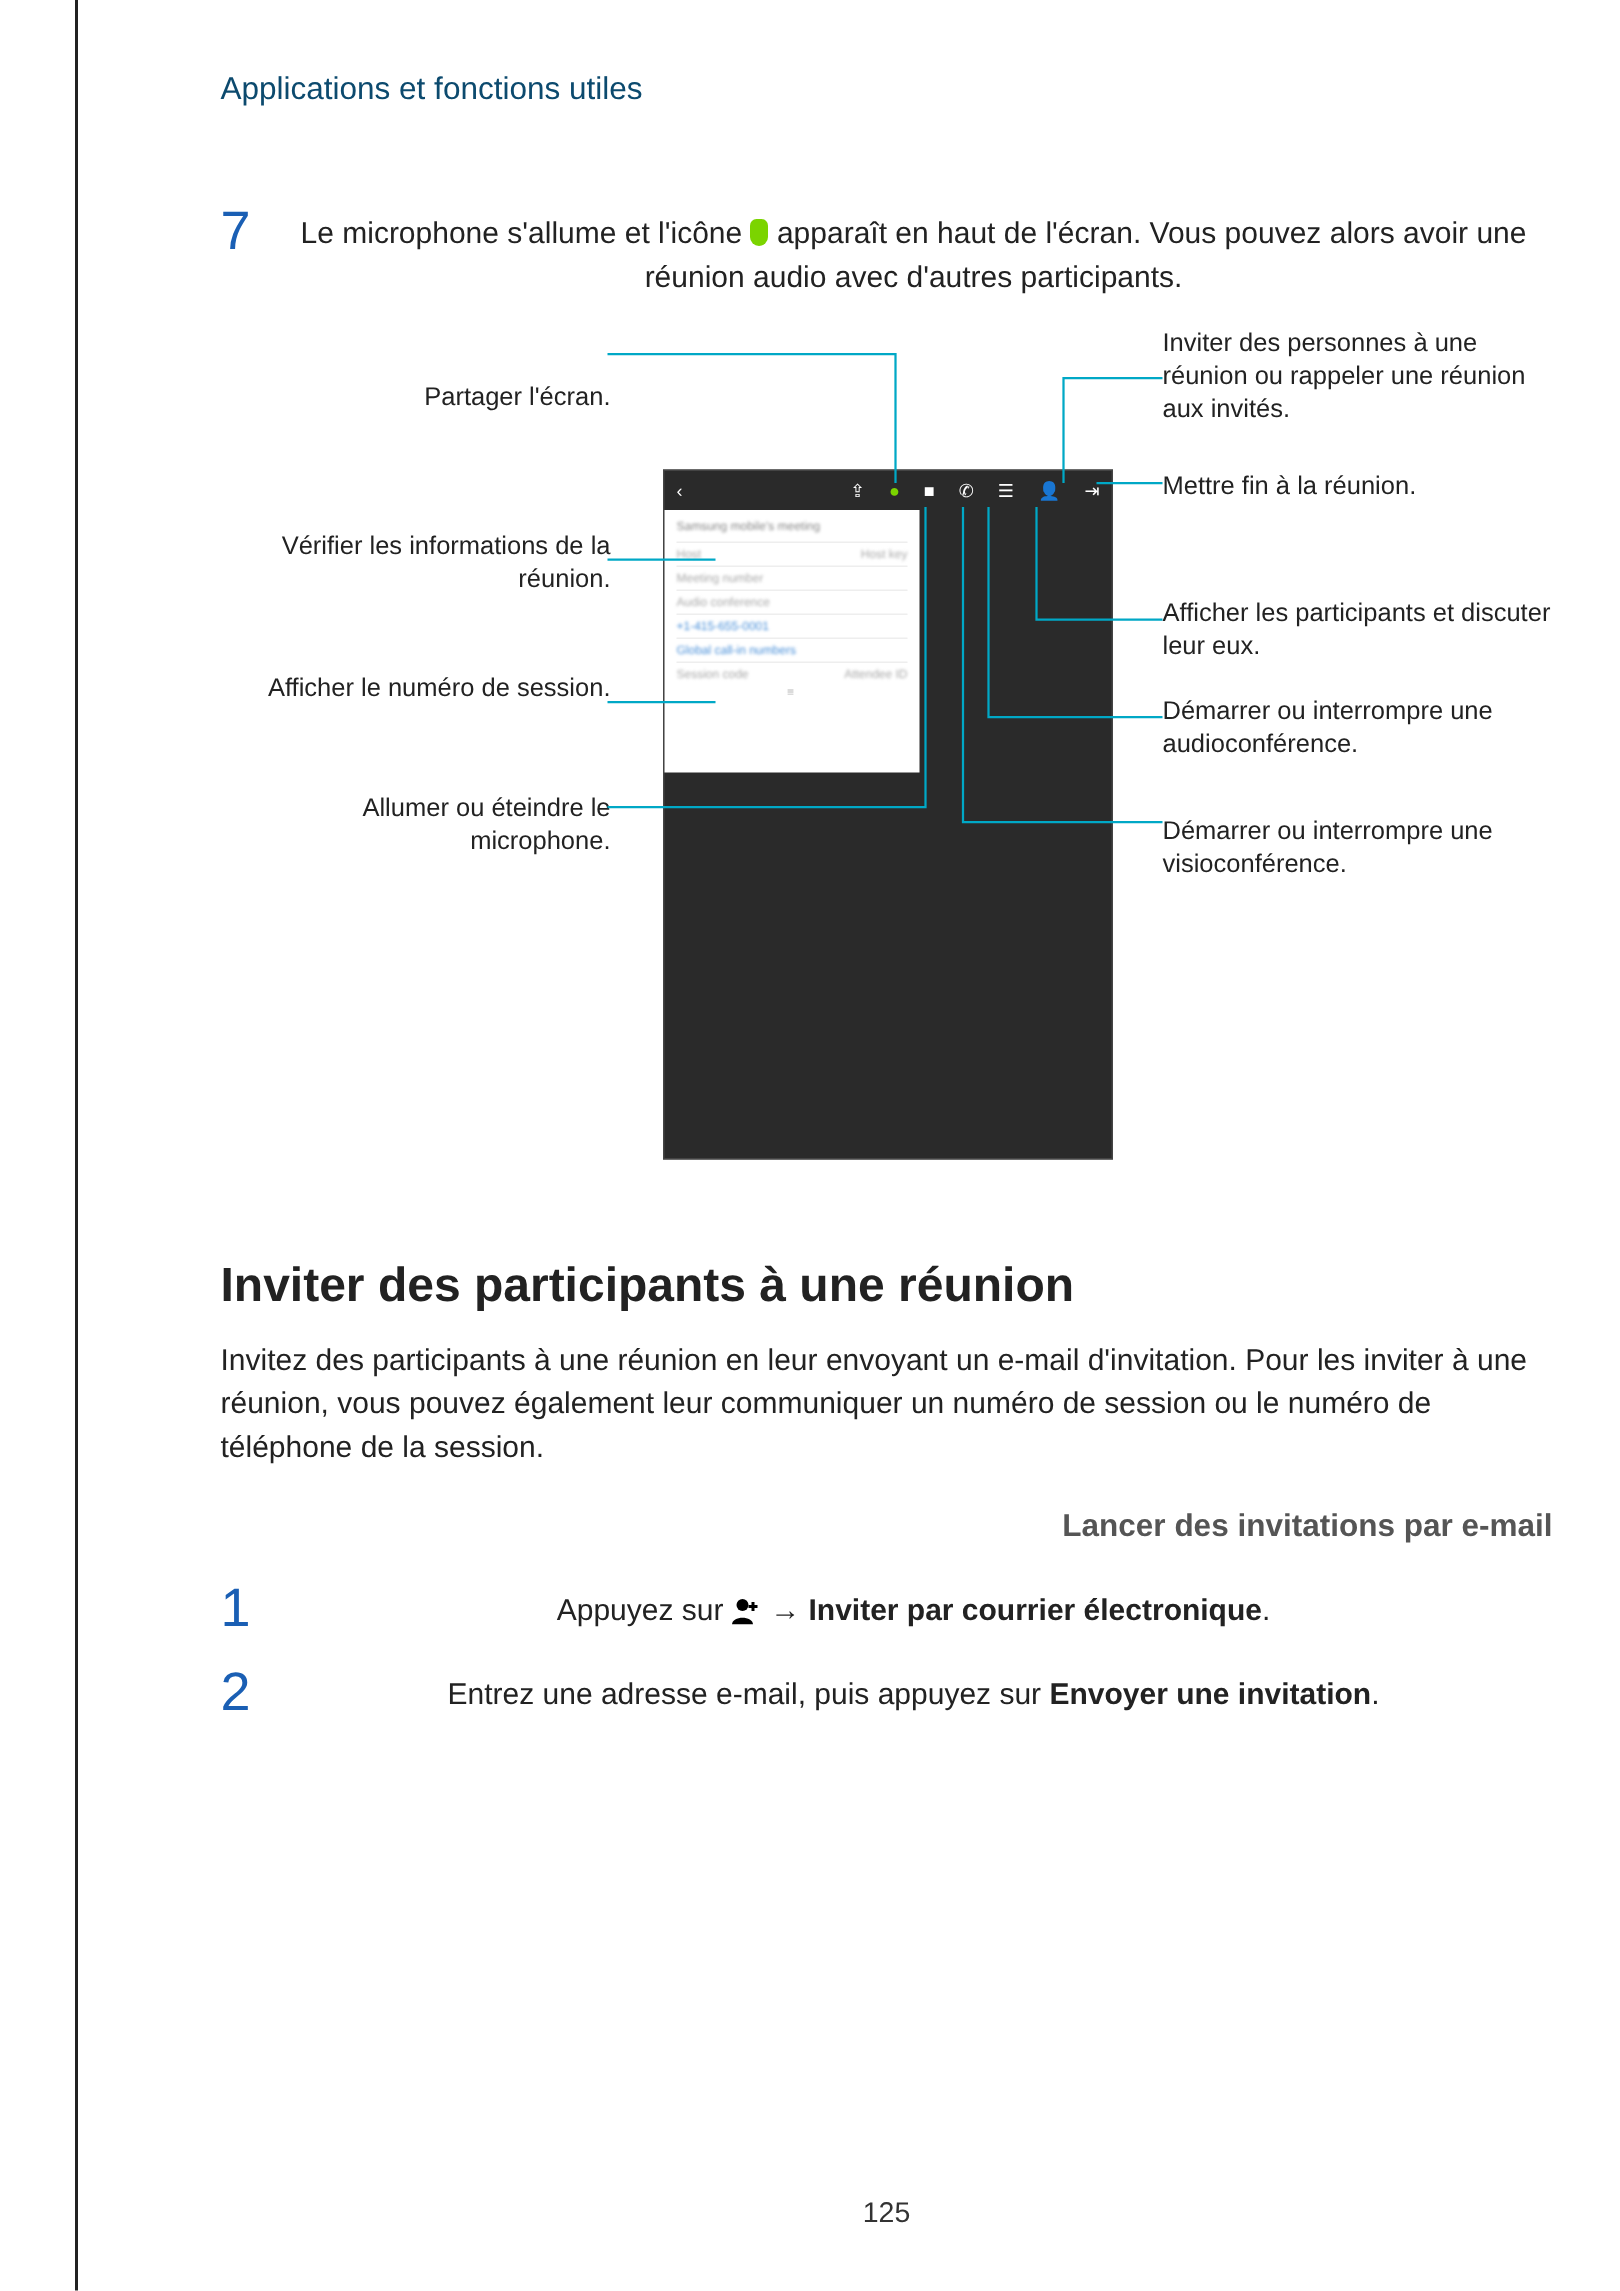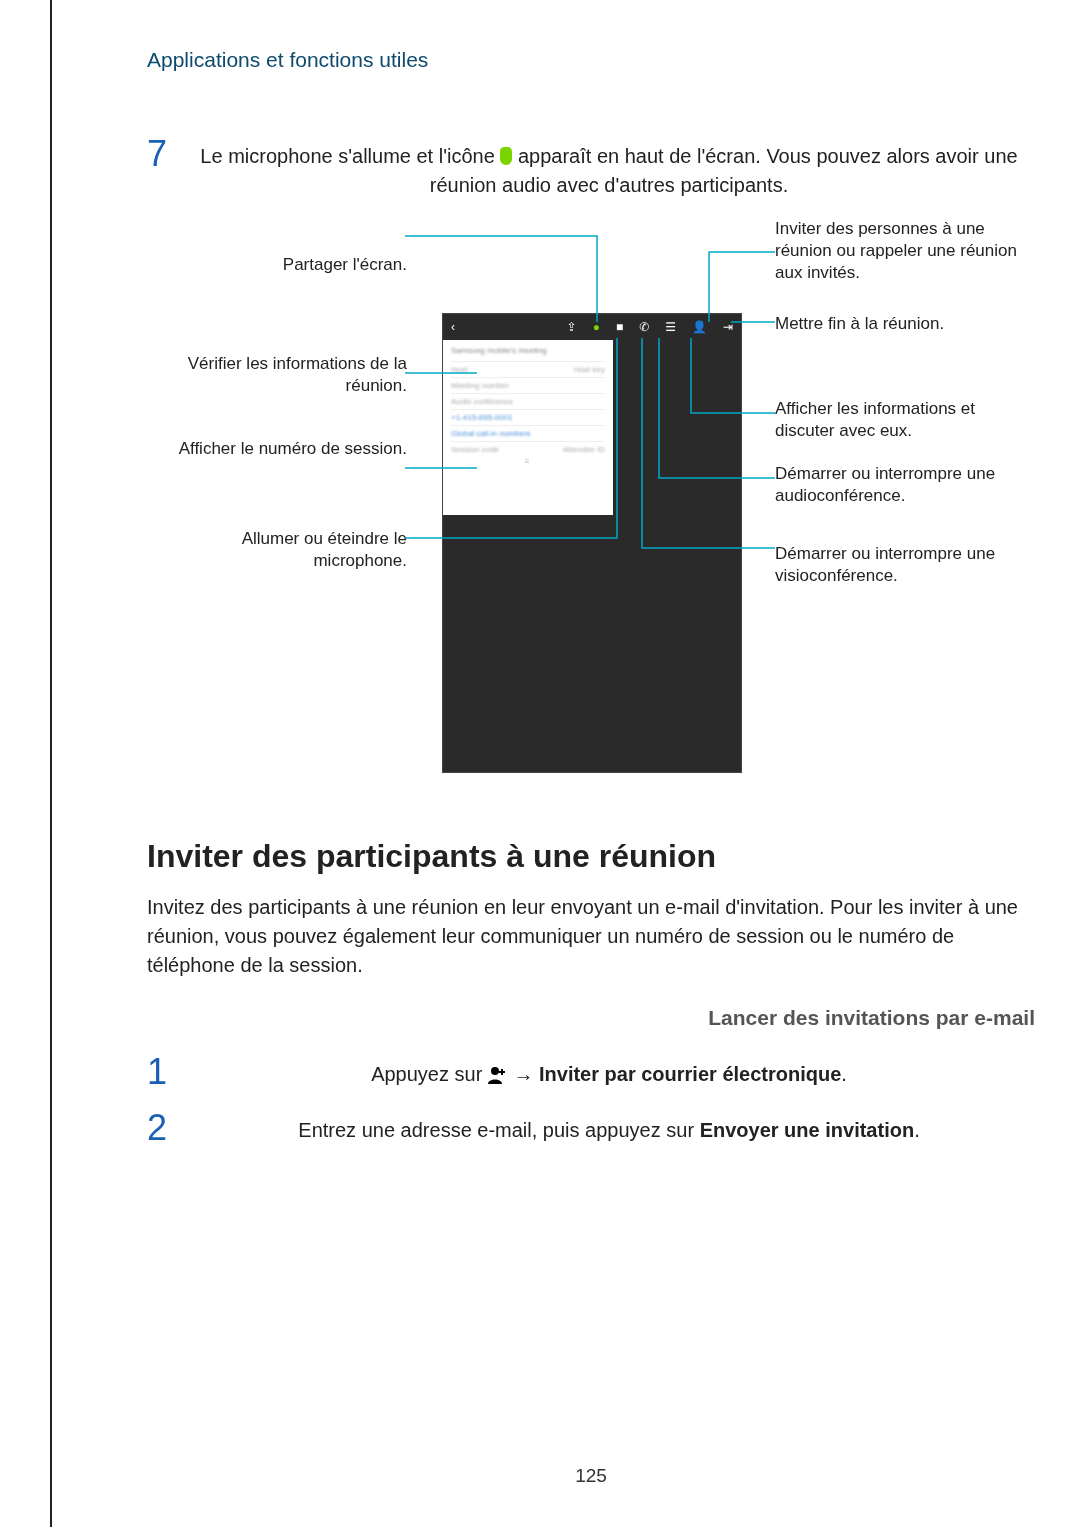--- a/index.html
+++ b/index.html
@@ -167,21 +167,21 @@
     <span>Le microphone s'allume et l'icône </span>
     <span class="mic-icon"></span>
     <span> apparaît en haut de l'écran. Vous pouvez alors avoir une réunion audio avec d'autres participants.</span>
   </div>
 </div>
 
 <div class="figure-wrap">
   <div class="callouts-left">
     <div class="callout left" style="top:8px;margin-top:28px;">Partager l'écran.</div>
     <div class="callout left" style="top:135px;">Vérifier les informations de la réunion.</div>
-    <div class="callout left" style="top:220px;">Afficher le numéro de session.</div>
+    <div class="callout left" style="top:230px;">Afficher le numéro de session.</div>
     <div class="callout left" style="top:310px;">Allumer ou éteindre le microphone.</div>
   </div>
 
   <div class="device">
     <div class="device-toolbar">
       <div class="tb-left">
         <span class="tb-icon">‹</span>
       </div>
       <div class="tb-right">
         <span class="tb-icon">⇪</span>
@@ -217,21 +217,21 @@
           <span>Session code</span>
           <span>Attendee ID</span>
         </div>
       <div class="drag-handle">≡</div>
     </div>
   </div>
 
   <div class="callouts-right">
     <div class="callout right" style="top:0px;">Inviter des personnes à une réunion ou rappeler une réunion aux invités.</div>
     <div class="callout right" style="top:95px;">Mettre fin à la réunion.</div>
-    <div class="callout right" style="top:180px;">Afficher les informations et discuter avec eux.</div>
+    <div class="callout right" style="top:180px;">Afficher les participants et discuter leur eux.</div>
     <div class="callout right" style="top:245px;">Démarrer ou interrompre une audioconférence.</div>
     <div class="callout right" style="top:325px;">Démarrer ou interrompre une visioconférence.</div>
   </div>
 
   <svg class="overlay">
 
     <path class="line" d="M258,18 L450,18 L450,104"></path>
     <path class="line" d="M258,155 L330,155"></path>
     <path class="line" d="M258,250 L330,250"></path>
     <path class="line" d="M258,320 L470,320 L470,120"></path>

